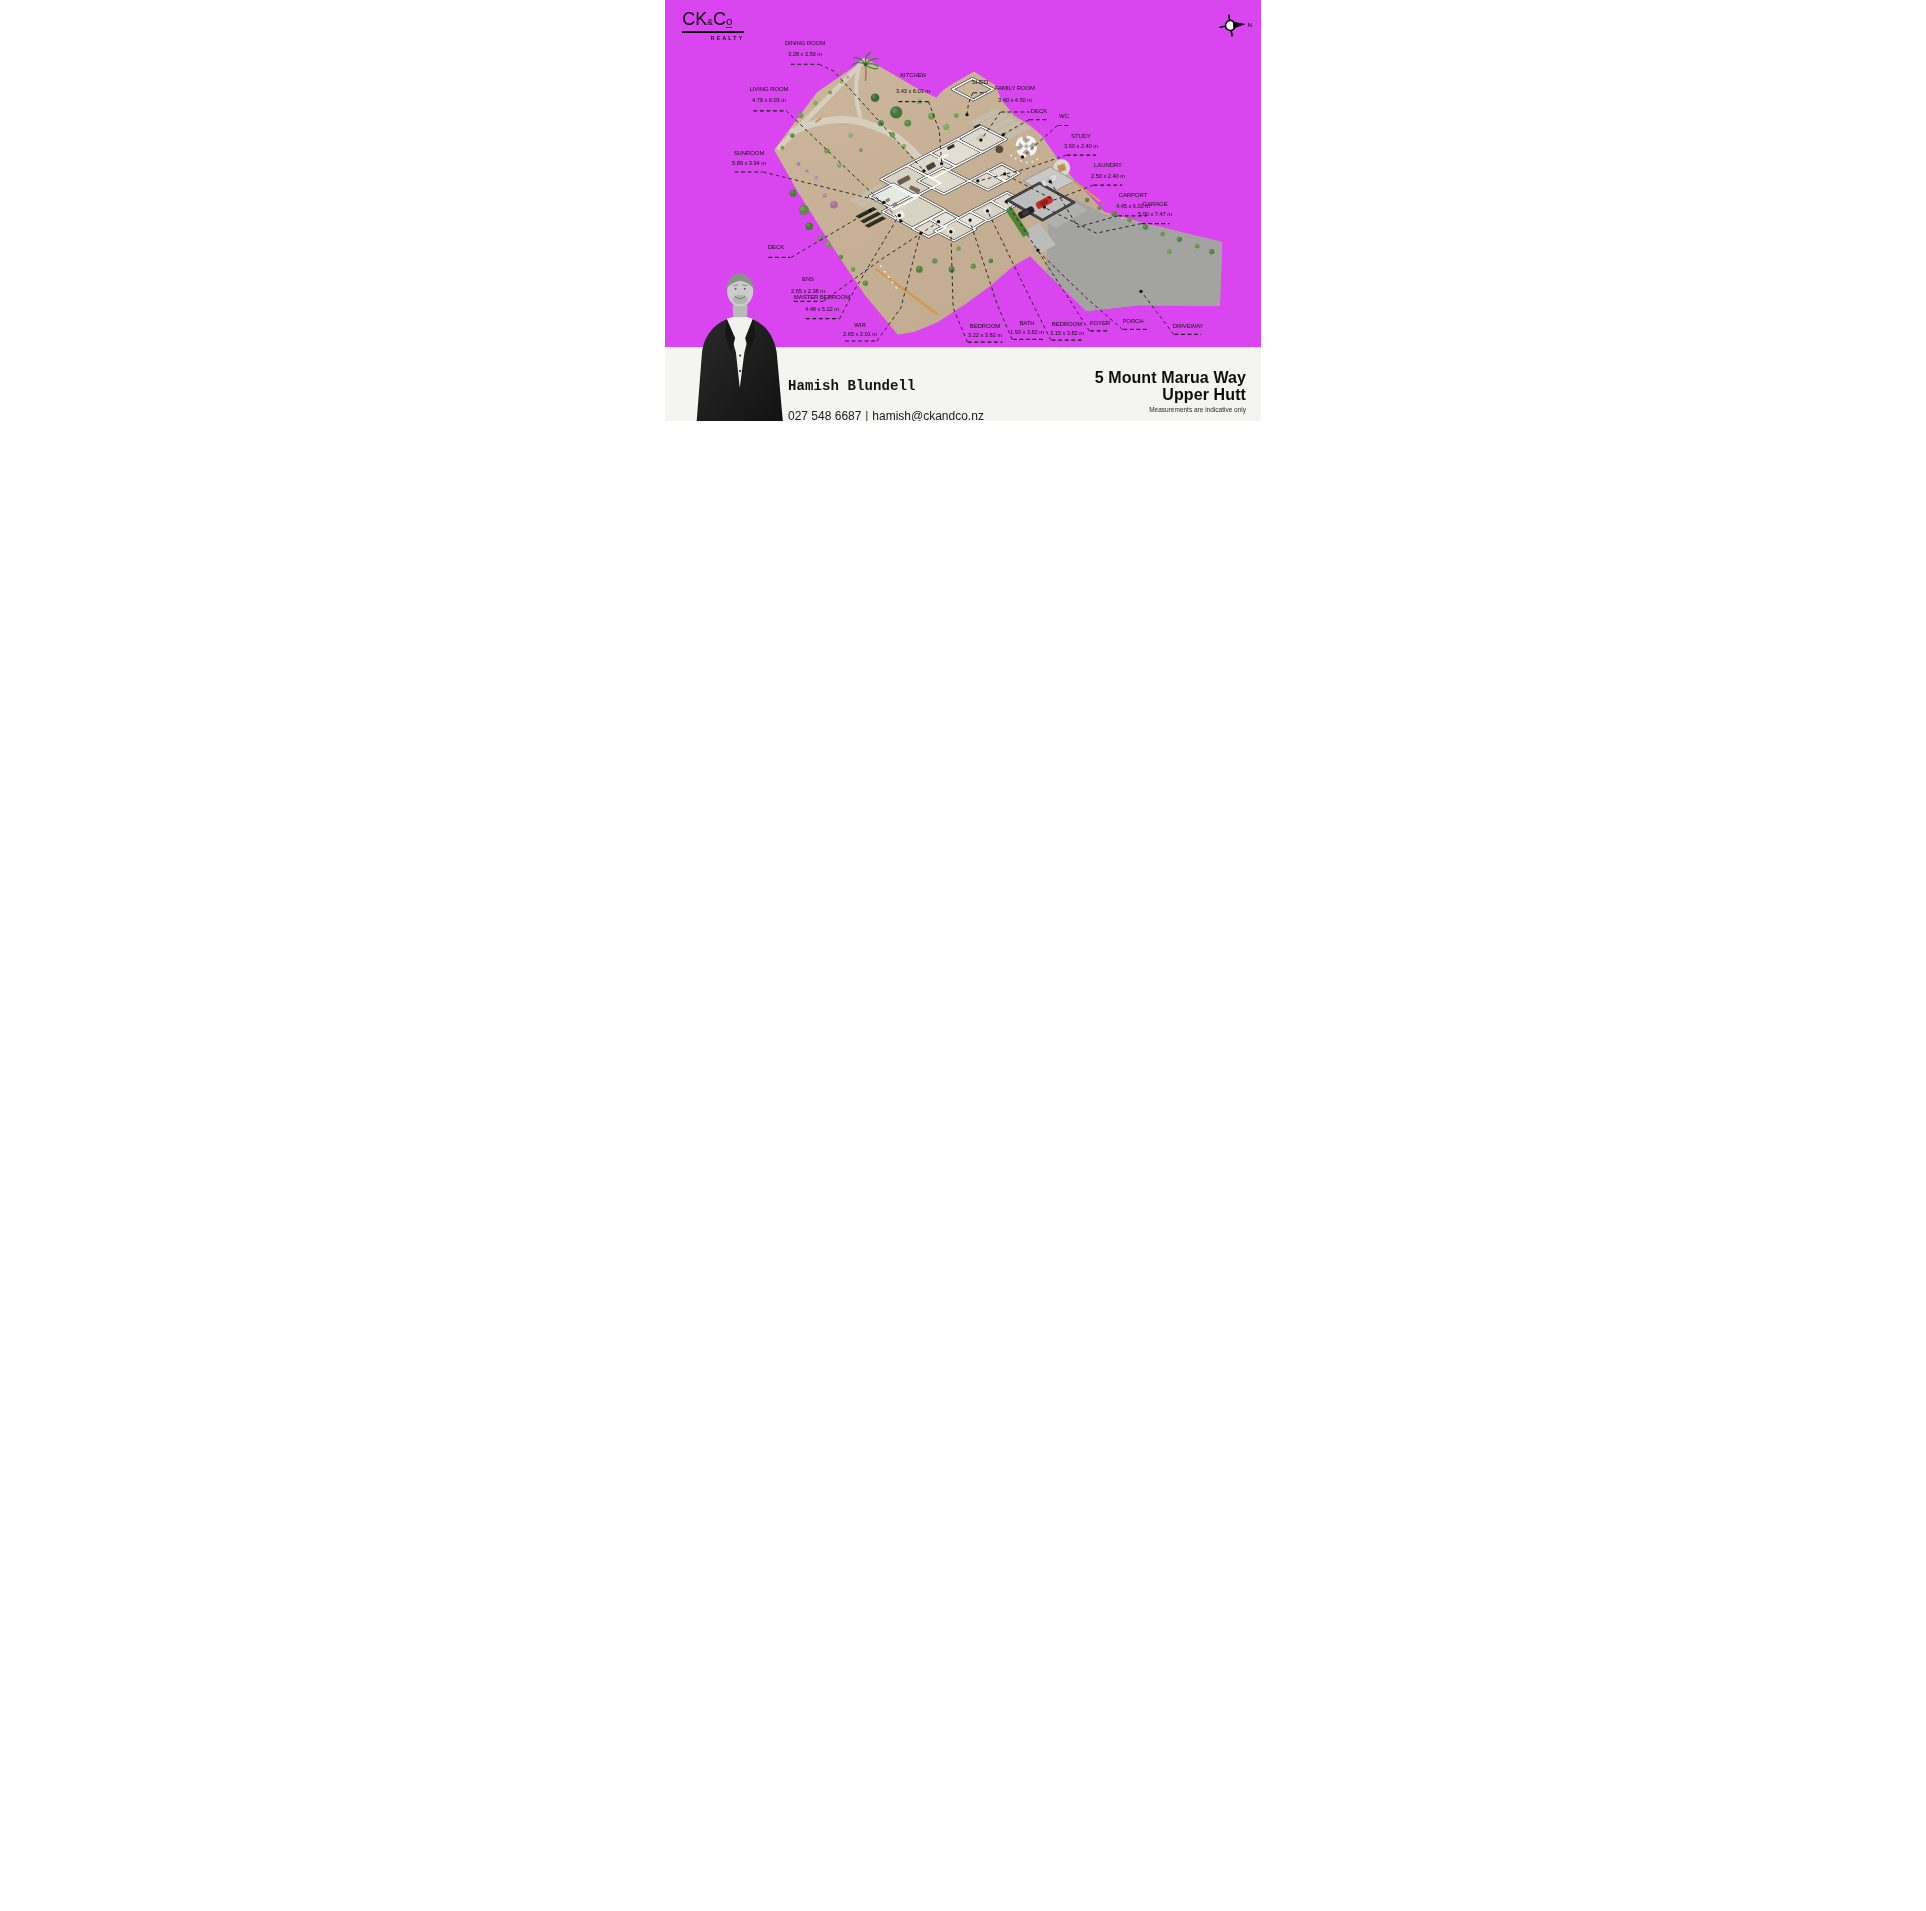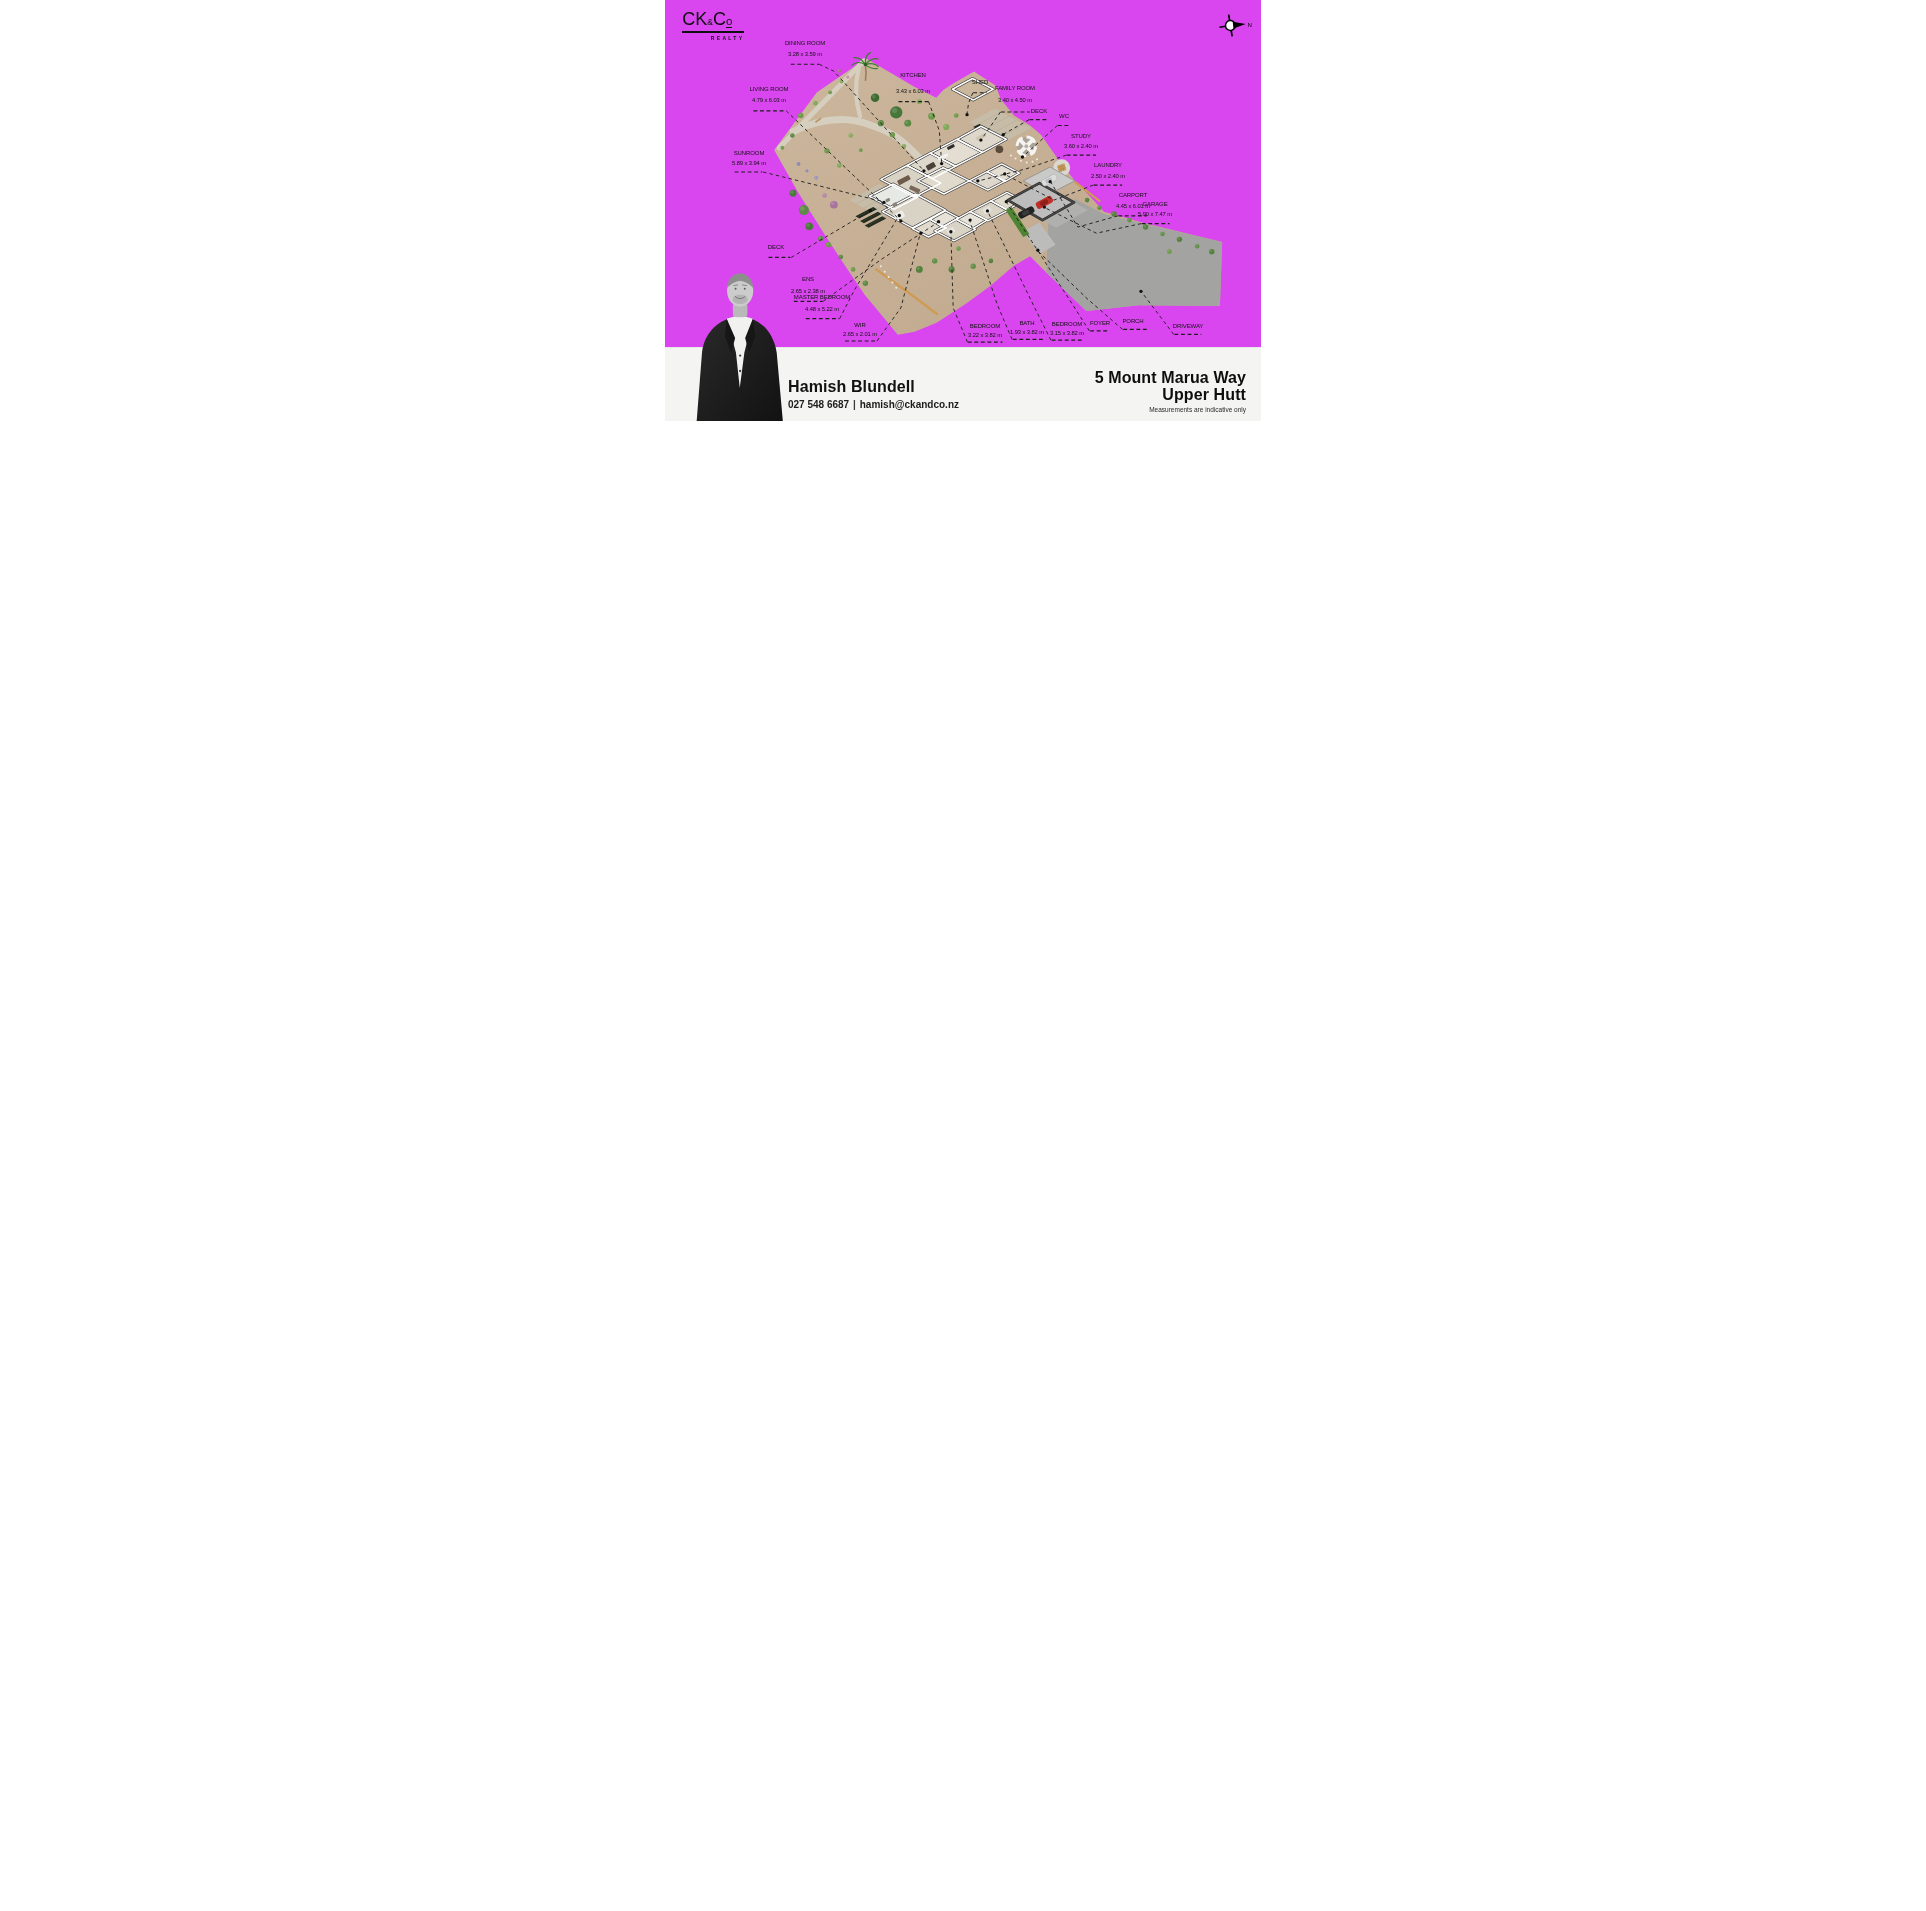--- a/index.html
+++ b/index.html
@@ -19,22 +19,22 @@
   #labels{position:absolute;inset:0;z-index:3;pointer-events:none;}
   .plan-label{position:absolute;transform:translateX(-50%);text-align:center;color:#141414;
               white-space:nowrap;letter-spacing:-0.1px;}
   .plan-label .nm{display:block;font-size:6px;line-height:5.8px;}
   .plan-label .dm{display:block;font-size:5.8px;line-height:5.8px;}
   
   .footer-band{position:absolute;left:0;right:0;top:347px;bottom:0;background:#f4f4f3;
                border-top:0.4px solid rgba(0,0,0,0.05);z-index:2;}
   .agent-photo{position:absolute;left:17px;bottom:0;width:104px;height:160px;z-index:4;}
   .agent-info{position:absolute;left:123px;top:378px;z-index:5;}
-  .agent-name{font-size:16px;font-weight:700;color:#121212;letter-spacing:0.1px;}
-  .agent-contact{margin-top:3px;font-size:10px;color:#1c1c1c;font-weight:bold;}
+  .agent-name{font-size:14px;font-weight:700;color:#121212;letter-spacing:0.1px;font-family:Liberation Mono, monospace;}
+  .agent-contact{margin-top:15px;font-size:12px;color:#1c1c1c;}
   .agent-contact .sep{margin:0 3.9px;color:#3a3a3a;}
   .address{position:absolute;right:15px;top:369px;text-align:right;z-index:5;}
   .addr-line{font-size:16px;line-height:17.3px;font-weight:700;color:#0e0e0e;letter-spacing:0.1px;}
   .disclaimer{margin-top:2.7px;font-size:6.5px;color:#2a2a2a;font-weight:400;}
 </style>
 </head>
 <body>
 
 <div class="canvas">
 

